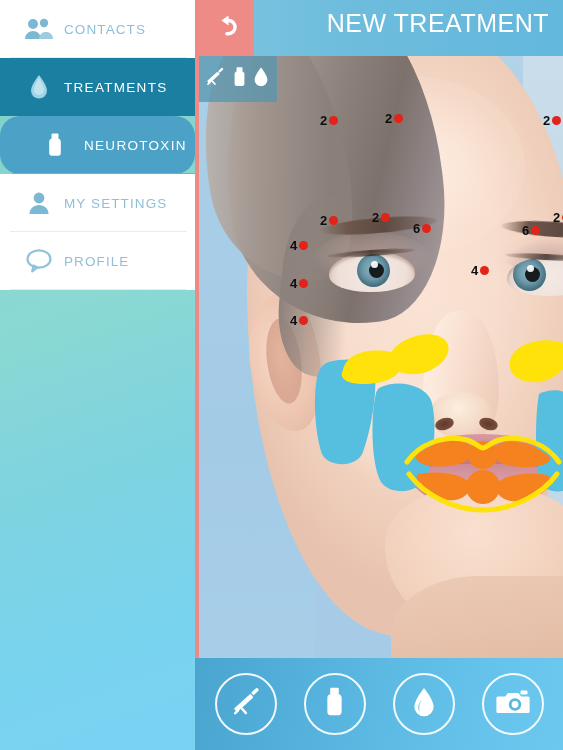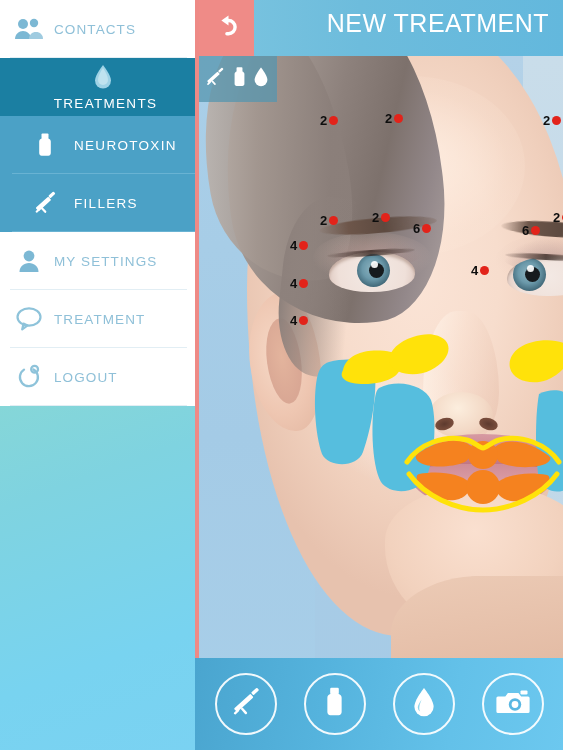--- a/index.html
+++ b/index.html
@@ -22,21 +22,21 @@
     background: linear-gradient(160deg,#7fcfc6 0%, #86d5cd 22%, #8ad9d2 40%, #7fd3e0 62%, #78d3f0 85%, #7ad2f2 100%);
     flex: 0 0 195px;
     overflow: hidden;
   }
   .nav-item {
     position: relative;
     display: flex;
     align-items: center;
     height: 58px;
     width: 195px;
-    padding-left: 10px;
+    padding-left: 20px;
     background: #ffffff;
   }
   .nav-item .ico {
     width: 38px; height: 38px;
     display: flex; align-items: center; justify-content: center;
     flex: 0 0 38px;
   }
   .nav-item .lbl {
     font-size: 13.5px;
     letter-spacing: 1.1px;
@@ -44,25 +44,25 @@
     margin-left: 6px;
     white-space: nowrap;
   }
   .nav-item.sep::after {
     content:"";
     position:absolute; left:10px; right:8px; bottom:0;
     height:1px; background:#e2eef4;
   }
   .nav-item.active {
     background: #1b7fa2;
-    flex-direction: column;
   }
   .nav-item.active .lbl { color:#ffffff; letter-spacing:1.3px; }
   .nav-item.sub {
     background: #4ba1c6;
+    border-radius: 20px;
   }
   .nav-item.sub .lbl { color:#ffffff; letter-spacing:1.3px; }
   .nav-item.sub::after {
     content:"";
     position:absolute; left:12px; right:0; bottom:0;
     height:1px; background:#69b3d3;
   }
   .nav-item.sub .ico { margin-left: 16px; }
   .nav-item.sub .lbl { margin-left: 10px; }
 
@@ -363,65 +363,43 @@
     <div class="nav-item sub">
       <span class="ico">
         <svg width="20" height="26" viewBox="0 0 20 26">
           <rect x="6.5" y="1.5" width="7" height="5" rx="1" fill="#ffffff"></rect>
           <path d="M4.2 9.5c0-1.6 1.2-2.6 2.4-3V6h6.8v.5c1.2.4 2.4 1.4 2.4 3v11.6c0 1.6-1 2.6-2.4 2.6H6.6c-1.4 0-2.4-1-2.4-2.6z" fill="#ffffff"></path>
         </svg>
       </span>
       <span class="lbl">NEUROTOXIN</span>
     </div>
 
-    <div class="nav-item sub">
-      <span class="ico">
-        <svg width="26" height="26" viewBox="0 0 26 26">
-          <g fill="#ffffff">
-            <rect x="3" y="11.6" width="17" height="4.6" rx="1" transform="rotate(-42 11.5 14)"></rect>
-            <rect x="16.5" y="3.2" width="7" height="3.2" rx="1" transform="rotate(-42 20 5)"></rect>
-            <rect x="3.2" y="19.4" width="5.5" height="2.1" rx="1" transform="rotate(-42 6 20.5)"></rect>
-            <rect x="10.5" y="16.5" width="2.2" height="7" rx="1" transform="rotate(-42 11.6 20)"></rect>
-          </g>
-        </svg>
-      </span>
-      <span class="lbl">FILLERS</span>
-    </div>
 
 
     <div class="nav-item sep">
       <span class="ico">
         <svg width="24" height="26" viewBox="0 0 24 26">
           <circle cx="12" cy="8" r="5.4" fill="#7cb8d4"></circle>
           <path d="M2.5 24c0-5.4 4.3-9 9.5-9s9.5 3.6 9.5 9z" fill="#7cb8d4"></path>
         </svg>
       </span>
       <span class="lbl">MY SETTINGS</span>
     </div>
 
     <div class="nav-item sep">
       <span class="ico">
         <svg width="28" height="26" viewBox="0 0 28 26">
           <ellipse cx="14" cy="11" rx="11.5" ry="8.6" fill="none" stroke="#8ec3da" stroke-width="2.2"></ellipse>
           <path d="M8.5 17.6 L7.2 23.4 L12.6 19.4 Z" fill="none" stroke="#8ec3da" stroke-width="2.2" stroke-linejoin="round"></path>
         </svg>
       </span>
-      <span class="lbl">TREATMENT</span>
-    </div>
-
-
-    <div class="nav-item sep">
-      <span class="ico">
-        <svg width="26" height="26" viewBox="0 0 26 26">
-          <path d="M17.5 5.4A9 9 0 1 1 8 5.6" fill="none" stroke="#8ec3da" stroke-width="2.3" stroke-linecap="round"></path>
-          <circle cx="18.6" cy="5.2" r="3.4" fill="none" stroke="#8ec3da" stroke-width="2.3"></circle>
-        </svg>
-      </span>
-      <span class="lbl">LOGOUT</span>
-    </div>
+      <span class="lbl">PROFILE</span>
+    </div>
+
+
 
   </nav>
 
   <div id="pink-divider"></div>
 
   <section id="panel">
 
     <div id="photo">
       <div id="bg-left"></div>
       <div id="bg-right"></div>

